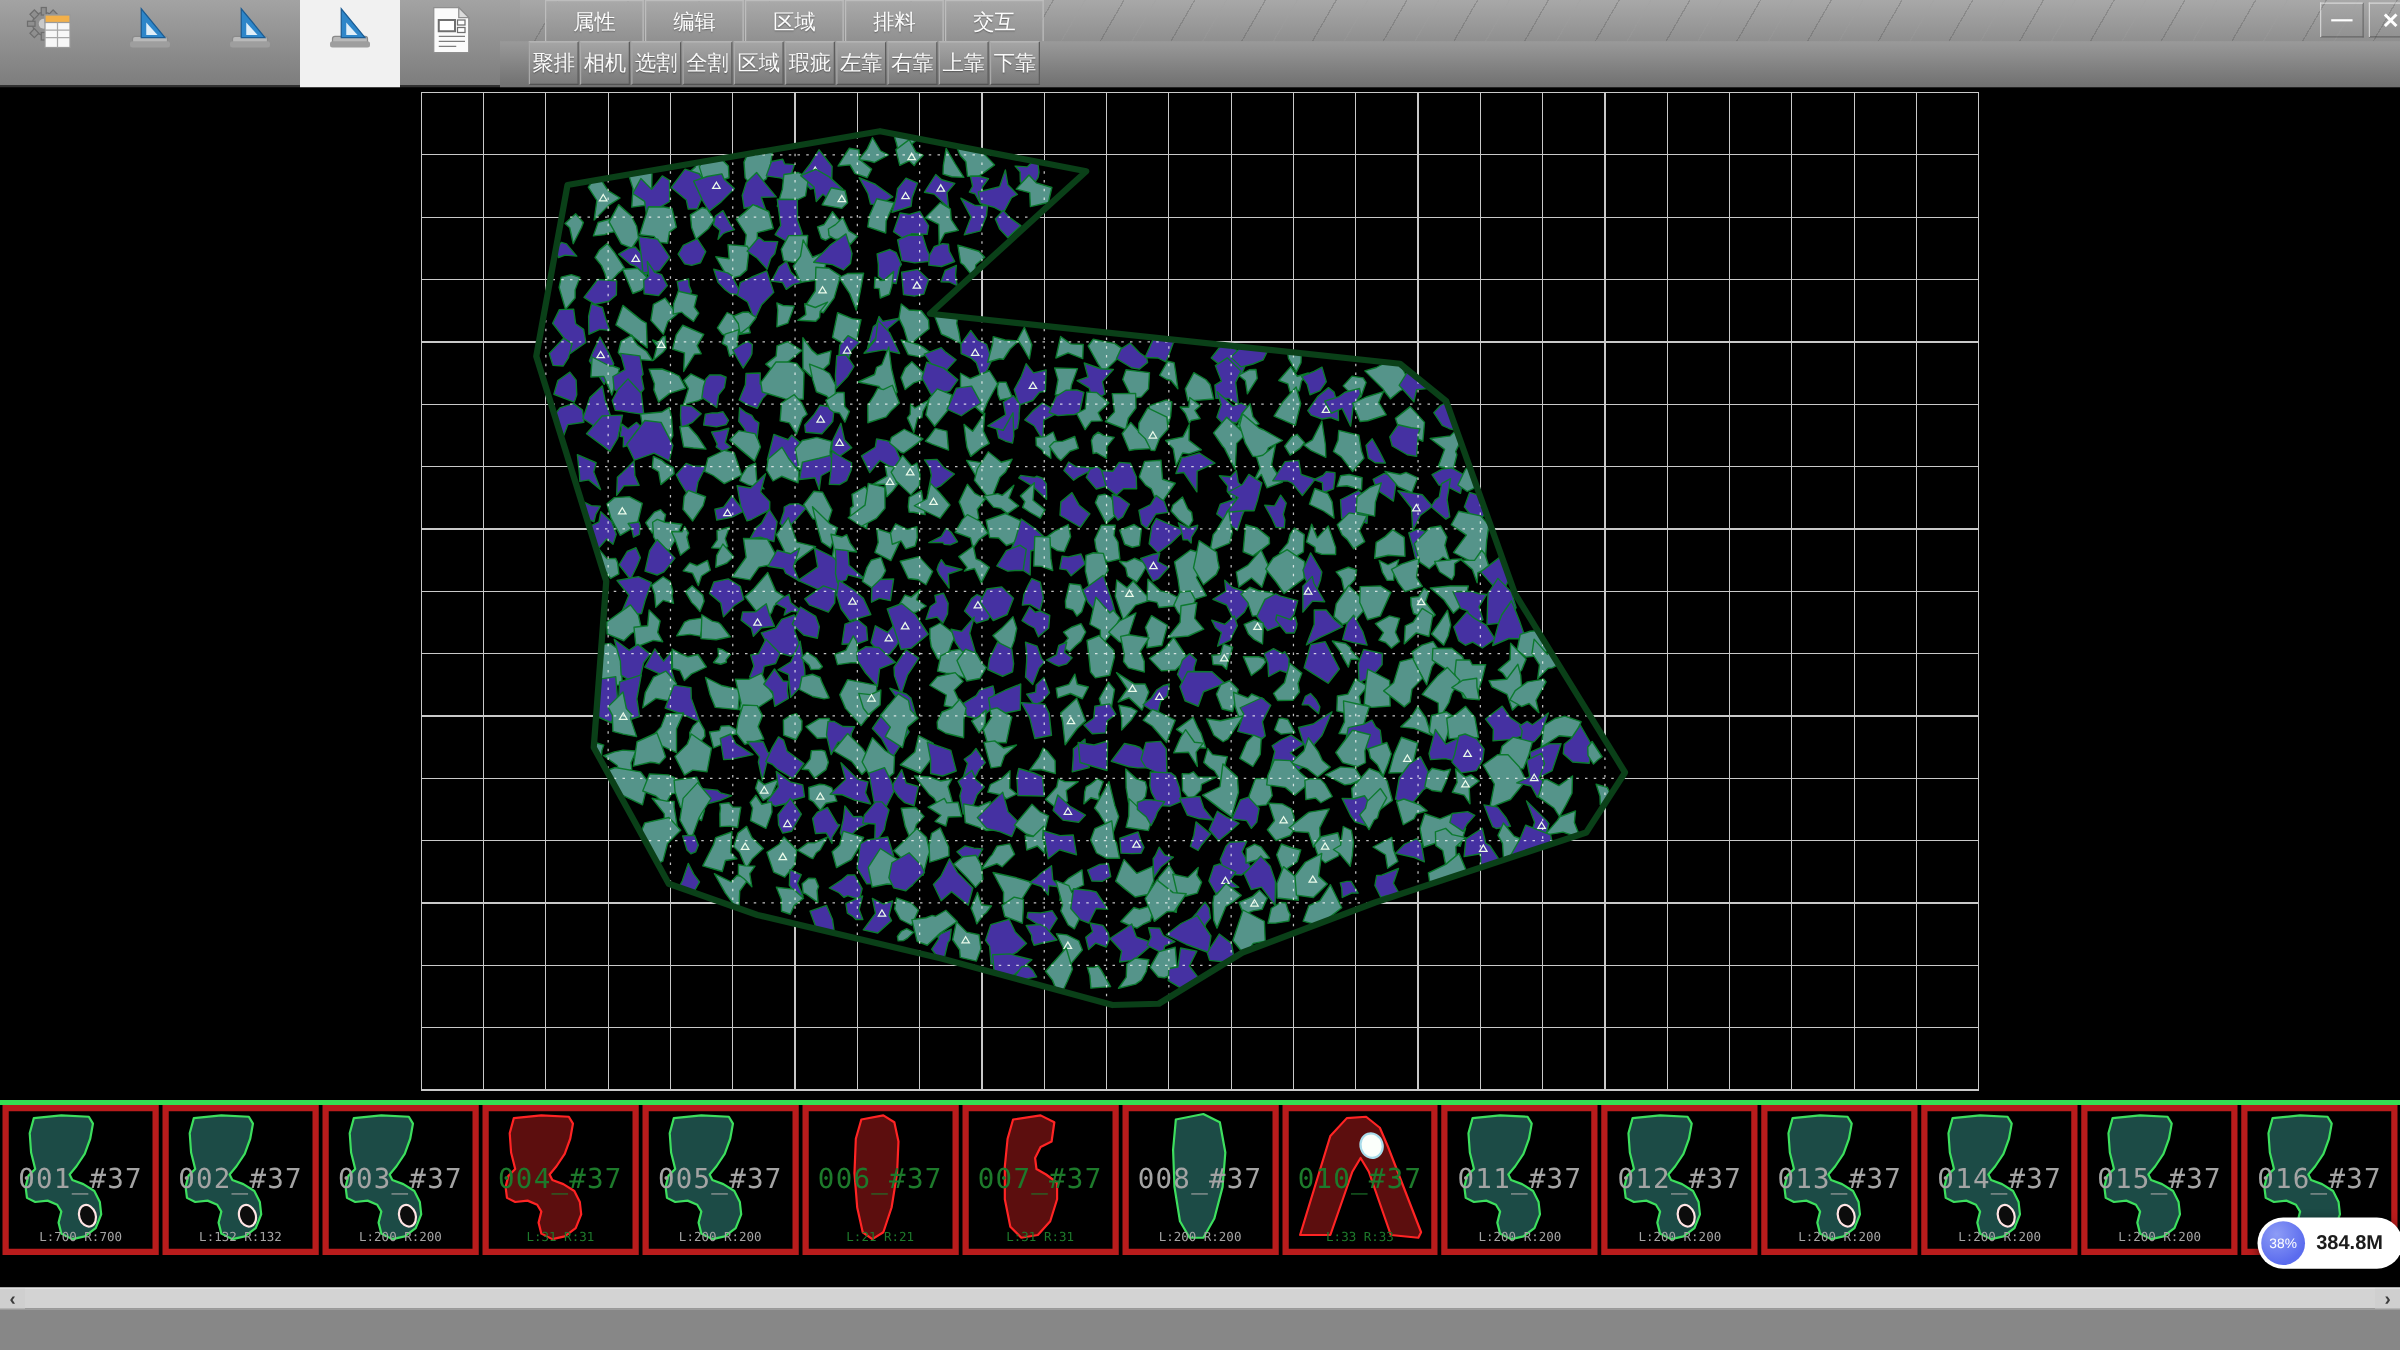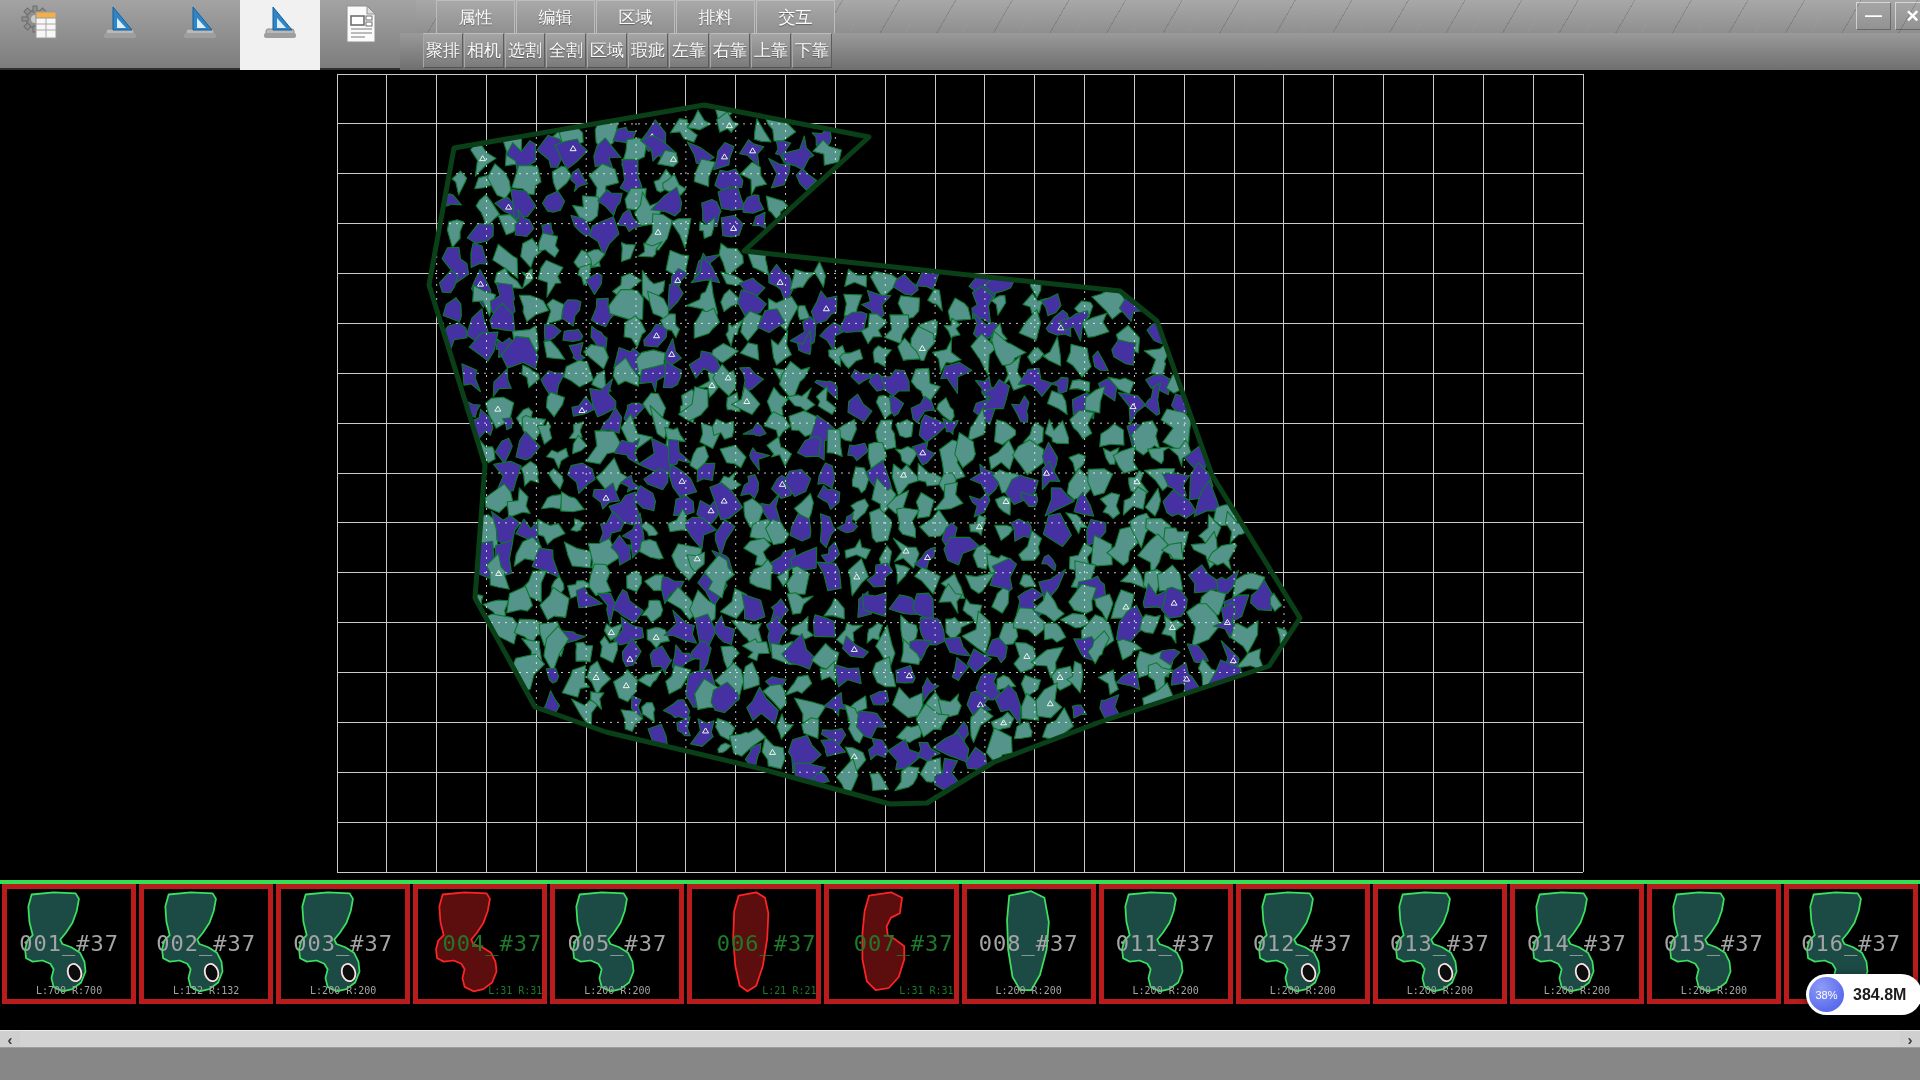--- a/index.html
+++ b/index.html
@@ -45,21 +45,21 @@
   .green-line{position:absolute;left:0;top:880px;width:1920px;height:4px;background:#35df52;}
   .thumbs{position:absolute;left:0;top:884px;width:1920px;height:120px;background:#000;
     display:flex;gap:3px;padding:0 2px;}
   .tile{position:relative;flex:1 1 0;height:120px;border:5px solid #b91c1c;background:#000;overflow:hidden;}
   .tile svg{position:absolute;left:0;top:0;width:100%;height:100%;}
   .tile .lbl{position:absolute;left:0;right:0;top:42px;text-align:center;
     font-family:"DejaVu Sans Mono", monospace;font-size:22px;letter-spacing:1px;z-index:2;}
   .tile .lr{position:absolute;left:0;right:0;bottom:3px;text-align:center;
     font-family:"DejaVu Sans Mono", monospace;font-size:10px;z-index:2;}
   .tile.teal .lbl,.tile.teal .lr{color:#a4a4a4;}
-  .tile.red .lbl,.tile.red .lr{color:#1d7a2b;text-align:right;}
+  .tile.red .lbl,.tile.red .lr{color:#1d7a2b;}
 
   
   .hscroll{position:absolute;left:0;top:1030px;width:1920px;height:17px;background:#d3d3d3;
     border-top:1px solid #ececec;}
   .hs-arrow{position:absolute;top:0;width:20px;height:17px;display:flex;align-items:center;
     justify-content:center;color:#3c3c3c;font-size:15px;font-weight:bold;background:#cfcfcf;}
   .hs-left{left:0;} .hs-right{right:0;}
   .bottombar{position:absolute;left:0;top:1047px;width:1920px;height:33px;background:#878787;
     border-top:1px solid #9d9d9d;}
 
@@ -1031,20 +1031,28 @@
      <div class="lbl">007_#37</div>
      <div class="lr">L:31 R:31</div>
       </div>
       <div class="tile teal">
         <svg viewBox="0 0 100 100" preserveAspectRatio="xMidYMid meet">
        <path d="M32,6 L52,2 L64,8 L68,30 L66,55 L60,78 L52,92 L42,92 L35,80 L31,55 L30,28 Z" fill="#1c4b46" stroke="#3ddf5e" stroke-width="1.6" stroke-linejoin="round"></path>
      </svg>
      <div class="lbl">008_#37</div>
      <div class="lr">L:200 R:200</div>
       </div>
+      <div class="tile red">
+        <svg viewBox="0 0 100 100" preserveAspectRatio="xMidYMid meet">
+       <path d="M6,90 L28,18 L40,5 L54,4 L64,12 L70,26 L94,88 L92,92 L72,90 L56,44 L50,34 L44,44 L28,90 Z" fill="#5c0e0e" stroke="#ff2424" stroke-width="1.6" stroke-linejoin="round"></path>
+          <ellipse cx="58" cy="25" rx="8" ry="9" fill="#fbfffb" stroke="#a8dcea" stroke-width="1.6" transform="rotate(-18 58 25)"></ellipse>
+     </svg>
+     <div class="lbl">010_#37</div>
+     <div class="lr">L:33 R:33</div>
+      </div>
       <div class="tile teal">
         <svg viewBox="0 0 100 100" preserveAspectRatio="xMidYMid meet">
        <path d="M16,5 L36,3 L56,4 L59,9 L57,20 L53,31 L47,40 L42,46 L44,50 L52,53 L60,58 L64,66 L65,75 L61,85 L53,91 L44,93 L36,89 L34,81 L36,73 L33,68 L26,65 L17,66 L11,63 L10,55 L12,47 L17,42 L14,30 L13,16 Z" fill="#1c4b46" stroke="#3ddf5e" stroke-width="1.6" stroke-linejoin="round"></path>
      </svg>
      <div class="lbl">011_#37</div>
      <div class="lr">L:200 R:200</div>
       </div>
       <div class="tile teal">
         <svg viewBox="0 0 100 100" preserveAspectRatio="xMidYMid meet">
        <path d="M16,5 L36,3 L56,4 L59,9 L57,20 L53,31 L47,40 L42,46 L44,50 L52,53 L60,58 L64,66 L65,75 L61,85 L53,91 L44,93 L36,89 L34,81 L36,73 L33,68 L26,65 L17,66 L11,63 L10,55 L12,47 L17,42 L14,30 L13,16 Z" fill="#1c4b46" stroke="#3ddf5e" stroke-width="1.6" stroke-linejoin="round"></path>

